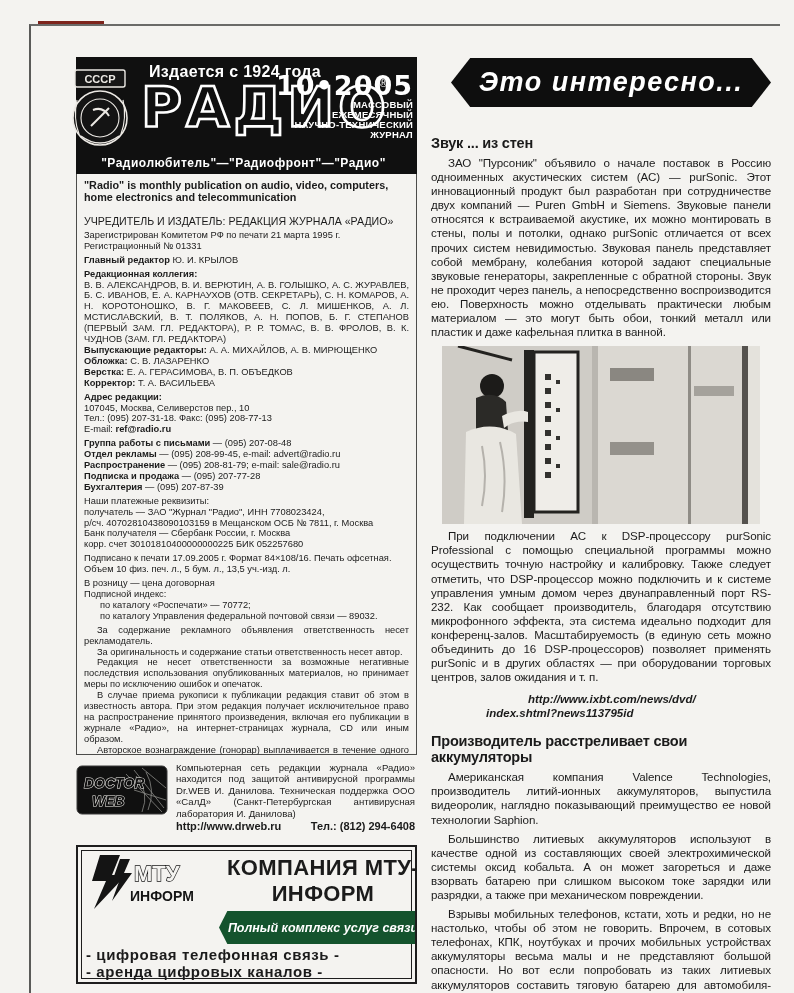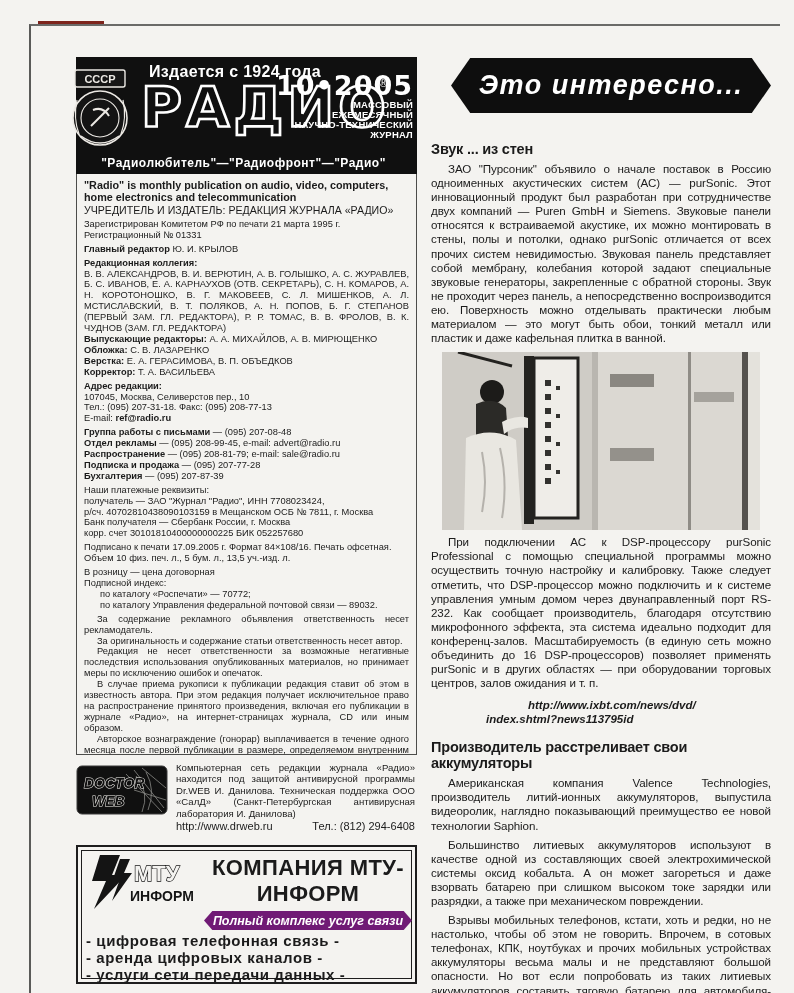--- a/index.html
+++ b/index.html
@@ -42,52 +42,52 @@
   .legacy { position:absolute; left:0; right:6px; bottom:3px; text-align:center; font-size:12px; font-weight:bold; letter-spacing:.5px; }
 
   .imprint {
     border:1px solid #4c4c4a; border-top:none;
     padding:5px 7px 3px 7px; height:581px; overflow:hidden;
     font-size:9.3px; line-height:10.9px; text-align:justify;
   }
   .imprint b { font-weight:bold; }
   .grp { margin-top:3px; }
   .eng { font-weight:bold; font-size:10.8px; line-height:12px; text-align:left; }
-  .founder { font-size:10.6px; margin-top:2px; text-align:left; }
+  .founder { font-size:10.6px; margin-top:13px; text-align:left; }
   .indent { text-indent:13px; }
   .sub-indent { padding-left:16px; text-align:left; }
 
   
   .drweb { display:flex; gap:8px; padding:7px 2px 6px 0; height:90px; overflow:hidden; }
   .drweb-logo { flex:0 0 92px; }
   .drweb-right { flex:1; font-size:9.6px; line-height:11.4px; text-align:justify; }
-  .drweb-row { display:flex; justify-content:space-between; font-weight:normal; font-size:11px; margin-top:2px; }
+  .drweb-row { display:flex; justify-content:space-between; font-weight:bold; font-size:11px; margin-top:2px; }
 
   
   .mtu {
     border:2px solid #1d1d1d;
     box-shadow: inset 0 0 0 3px #f4f3f0, inset 0 0 0 4px #1d1d1d;
     padding:8px 10px 8px 8px; height:139px; overflow:hidden;
   }
-  .mtu-head { display:flex; align-items:flex-start; }
+  .mtu-head { display:flex; align-items:flex-start;gap:15px; }
   .mtu-logo { flex:0 0 118px; margin-top:-2px; }
   .mtu-head-right { flex:1; text-align:center; }
   .mtu-company { font-size:22px; font-weight:bold; letter-spacing:.4px; }
   .mtu-slogan {
-    margin:4px auto 0 auto; width:208px; height:19px; background:#701a75;
+    margin:4px auto 0 auto; width:208px; height:33px; background:#14532d;
     clip-path:polygon(0 50%, 4% 0, 96% 0, 100% 50%, 96% 100%, 4% 100%);
     color:#fff; font-weight:bold; font-style:italic; font-size:12.5px;
     display:flex; align-items:center; justify-content:center;
   }
   .mtu-services { font-weight:bold; font-size:15px; line-height:17px; letter-spacing:.6px; margin-top:2px; }
 
   
   .col-right { position:absolute; left:431px; top:58px; width:340px; }
   .banner {
-    margin-left:20px; width:320px; height:55px; background:#0e0e0e;
+    margin-left:20px; width:320px; height:49px; background:#0e0e0e;
     clip-path:polygon(0 50%, 6% 0, 94% 0, 100% 50%, 94% 100%, 6% 100%);
     display:flex; align-items:center; justify-content:center;
     color:#fff; font-size:27px; font-weight:bold; font-style:italic; letter-spacing:1.5px;
   }
   .art-title { font-size:14.5px; font-weight:bold; margin-top:28px; letter-spacing:-.2px; }
   .body-p { font-size:11.6px; line-height:14.1px; text-align:justify; text-indent:17px; margin-top:5px; letter-spacing:-.1px; }
   .photo { display:block; margin:7px auto 4px auto; }
   .source { margin:8px 0 2px 55px; font-size:11.5px; font-weight:bold; font-style:italic; line-height:14px; }
   .source-l1 { margin-left:42px; }
   .title2 { margin-top:13px; }

